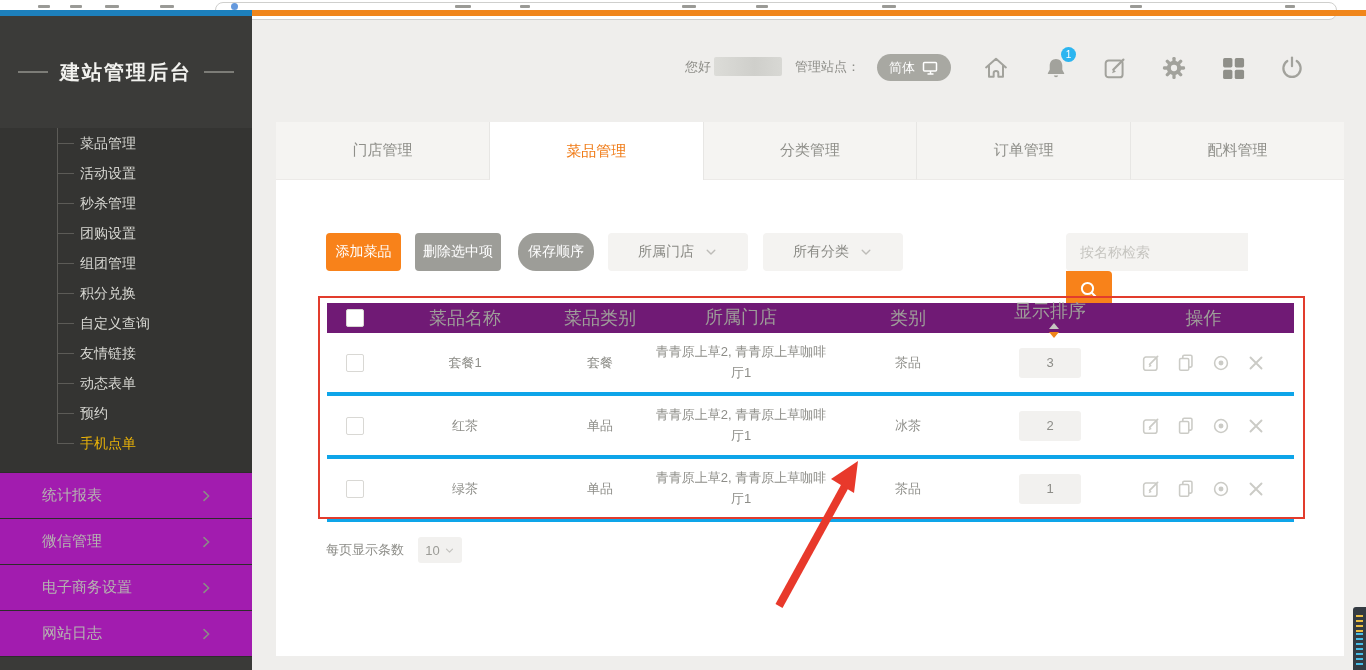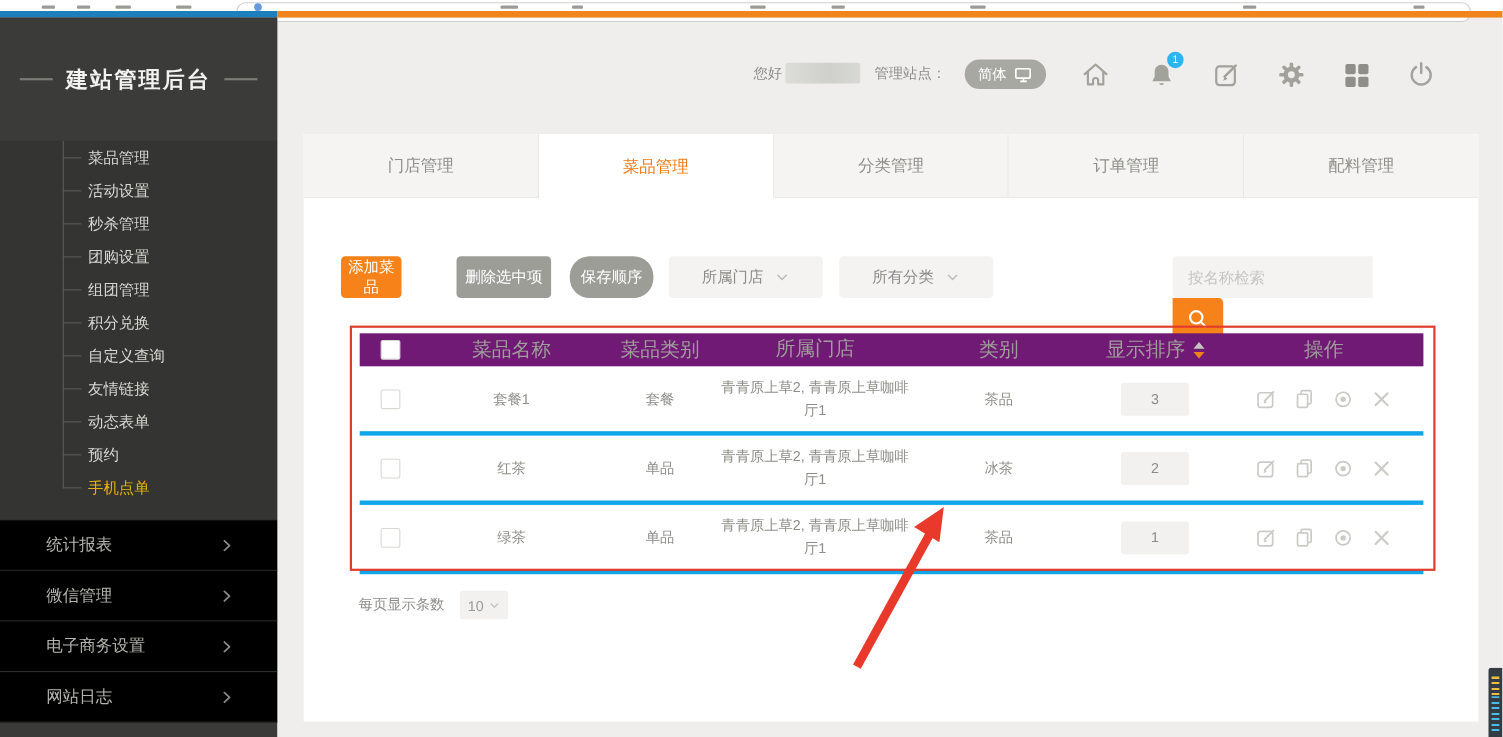--- a/index.html
+++ b/index.html
@@ -20,21 +20,21 @@
   .sidebar{position:absolute;left:0;top:16px;width:252px;height:654px;background:#3a3a38;}
   .sb-title{height:112px;background:#3b3b39;display:flex;align-items:center;justify-content:center;gap:12px;}
   .sb-title .line{width:30px;height:2px;background:#7c7c77;}
   .sb-title .txt{color:#f2f2ef;font-size:20px;font-weight:bold;letter-spacing:2px;}
   .submenu{background:#343432;margin:0;padding:0 0 14px 0;list-style:none;position:relative;}
   .submenu::before{content:"";position:absolute;left:57px;top:0;bottom:28px;width:1px;background:#5c5b57;}
   .submenu li{position:relative;height:30px;line-height:30px;padding-left:80px;font-size:14px;color:#d8d8d3;cursor:pointer;}
   .submenu li::before{content:"";position:absolute;left:57px;top:15px;width:17px;height:1px;background:#5c5b57;}
   .submenu li.active{color:#eab308;}
   .sb-sections{border-top:1px solid #2d2d2b;}
-  .sb-section{height:45px;border-bottom:1px solid #2d2d2b;display:flex;align-items:center;background:#000000;cursor:pointer;}
+  .sb-section{height:45px;border-bottom:1px solid #2d2d2b;display:flex;align-items:center;background:#a21caf;cursor:pointer;}
   .sb-section span.lbl{margin-left:42px;font-size:15px;color:#b5b5b0;}
   .sb-section svg{margin-left:auto;margin-right:38px;}
   
   .hdr-item{position:absolute;display:flex;align-items:center;}
   .greet{left:685px;top:58px;font-size:13px;color:#8d8d88;}
   .redacted{position:absolute;left:714px;top:57px;width:68px;height:19px;border-radius:2px;
     background:linear-gradient(90deg,#dcdcd8,#cfcfcb 60%,#d8d8d4);}
   .site-label{left:795px;top:58px;font-size:13px;color:#8d8d88;}
   .lang-pill{left:877px;top:54px;height:27px;padding:0 12px;border-radius:14px;background:#a8a8a2;
     display:flex;align-items:center;gap:7px;color:#fff;font-size:13px;cursor:pointer;}
@@ -45,21 +45,21 @@
   .panel{position:absolute;left:276px;top:122px;width:1068px;height:534px;background:#fff;}
   .tabs{display:flex;height:58px;}
   .tab{flex:1;display:flex;align-items:center;justify-content:center;font-size:15px;color:#8f8f8a;
     background:#f5f4f2;border-right:1px solid #e7e6e4;border-bottom:1px solid #eceae8;cursor:pointer;}
   .tab:last-child{border-right:none;}
   .tab.active{background:#fff;color:#f07b16;border-bottom:none;}
   
   .toolbar{position:relative;height:38px;margin-top:53px;}
   .btn{position:absolute;top:0;height:38px;border:none;border-radius:4px;color:#fff;font-size:14px;
     font-family:inherit;cursor:pointer;padding:0;}
-  .btn-add{left:34px;width:55px;background:#f8821a;}
+  .btn-add{left:50px;width:75px;background:#f8821a;}
   .btn-del{left:139px;width:86px;background:#9d9d98;}
   .btn-save{left:242px;width:76px;background:#9d9d98;border-radius:18px;}
   .dd{position:absolute;top:0;height:38px;background:#f4f3f1;border-radius:4px;display:flex;
     align-items:center;justify-content:center;gap:10px;font-size:14px;color:#8a8a85;cursor:pointer;}
   .dd-store{left:332px;width:140px;}
   .dd-cat{left:487px;width:140px;}
   .search-wrap{position:absolute;top:0;left:790px;display:flex;flex-direction:column;}
   .search-input{width:168px;height:38px;border:none;background:#f4f3f1;border-radius:4px 0 0 4px;
     padding:0 0 0 14px;font-size:14px;color:#6d6d68;font-family:inherit;outline:none;}
   .search-input::placeholder{color:#c6c5c0;}
@@ -69,21 +69,21 @@
   .tbl{position:absolute;left:51px;top:181px;width:967px;}
   .trow{display:flex;align-items:center;}
   .thead{height:30px;background:#701a75;font-size:18px;color:#9e9e99;}
   .tr{height:59px;border-bottom:4px solid #0ea5e9;font-size:13px;color:#8d8d88;}
   .c{display:flex;align-items:center;justify-content:center;text-align:center;}
   .c-check{width:56px;}
   .c-name{width:164px;}
   .c-type{width:106px;}
   .c-store{width:176px;line-height:1.55;}
   .c-cat{width:158px;}
-  .c-order{width:126px;}
+  .c-order{width:126px;flex-direction:column;}
   .c-act{width:181px;gap:13px;}
   .cb{width:16px;height:16px;border:1px solid #d9d8d4;border-radius:2px;background:#fff;cursor:pointer;}
   .sort-carets{display:inline-flex;flex-direction:column;gap:3px;margin-left:7px;cursor:pointer;}
   .car-up{width:0;height:0;border-left:5px solid transparent;border-right:5px solid transparent;border-bottom:6px solid #c6c5c1;}
   .car-dn{width:0;height:0;border-left:5px solid transparent;border-right:5px solid transparent;border-top:6px solid #ef8519;}
   .order-box{width:62px;height:30px;background:#f2f1ef;border-radius:3px;display:flex;align-items:center;
     justify-content:center;color:#8d8d88;cursor:text;}
   .act-icon{width:22px;height:22px;cursor:pointer;}
   
   .pager{position:absolute;left:50px;top:415px;display:flex;align-items:center;gap:14px;}

